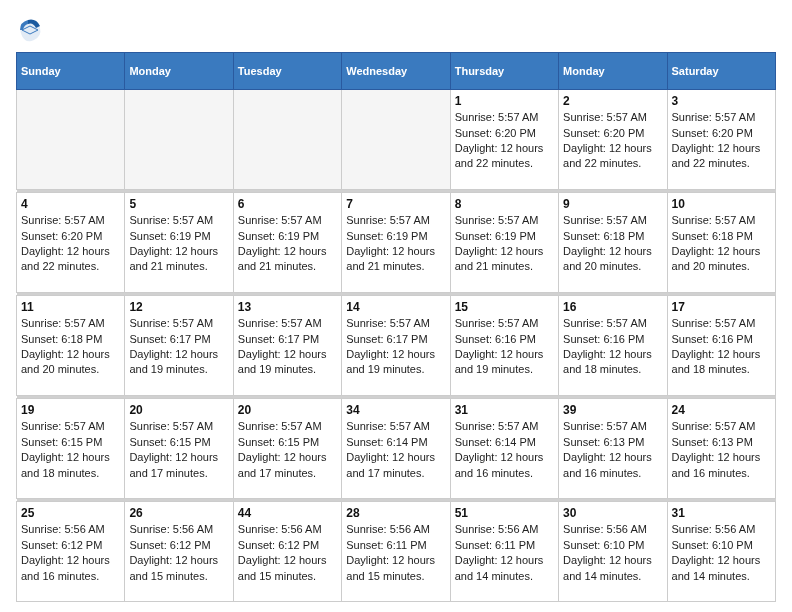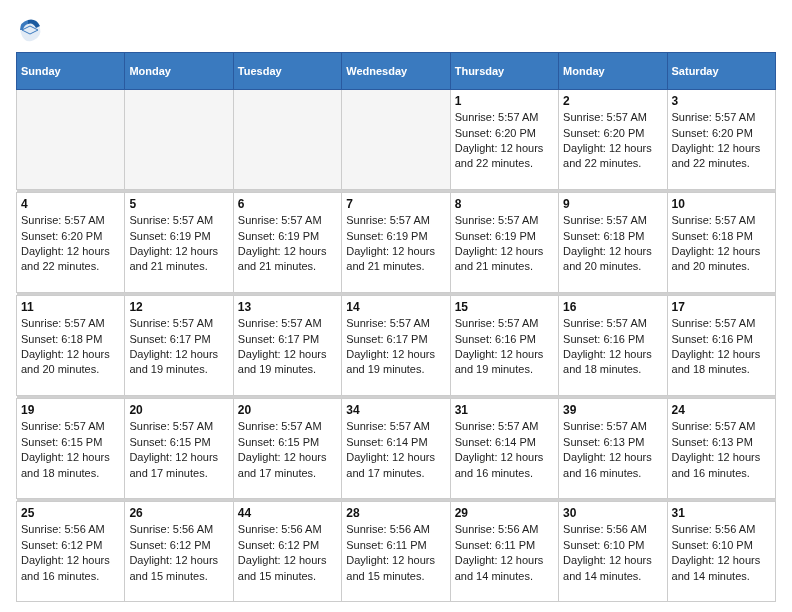--- a/index.html
+++ b/index.html
@@ -346,21 +346,21 @@
 and 15 minutes.</div>
           </td>
           <td>
             <span class="day-number">28</span>
             <div class="day-info">Sunrise: 5:56 AM
 Sunset: 6:11 PM
 Daylight: 12 hours
 and 15 minutes.</div>
           </td>
           <td>
-            <span class="day-number">29</span>
+            <span class="day-number">51</span>
             <div class="day-info">Sunrise: 5:56 AM
 Sunset: 6:11 PM
 Daylight: 12 hours
 and 14 minutes.</div>
           </td>
           <td>
             <span class="day-number">30</span>
             <div class="day-info">Sunrise: 5:56 AM
 Sunset: 6:10 PM
 Daylight: 12 hours

